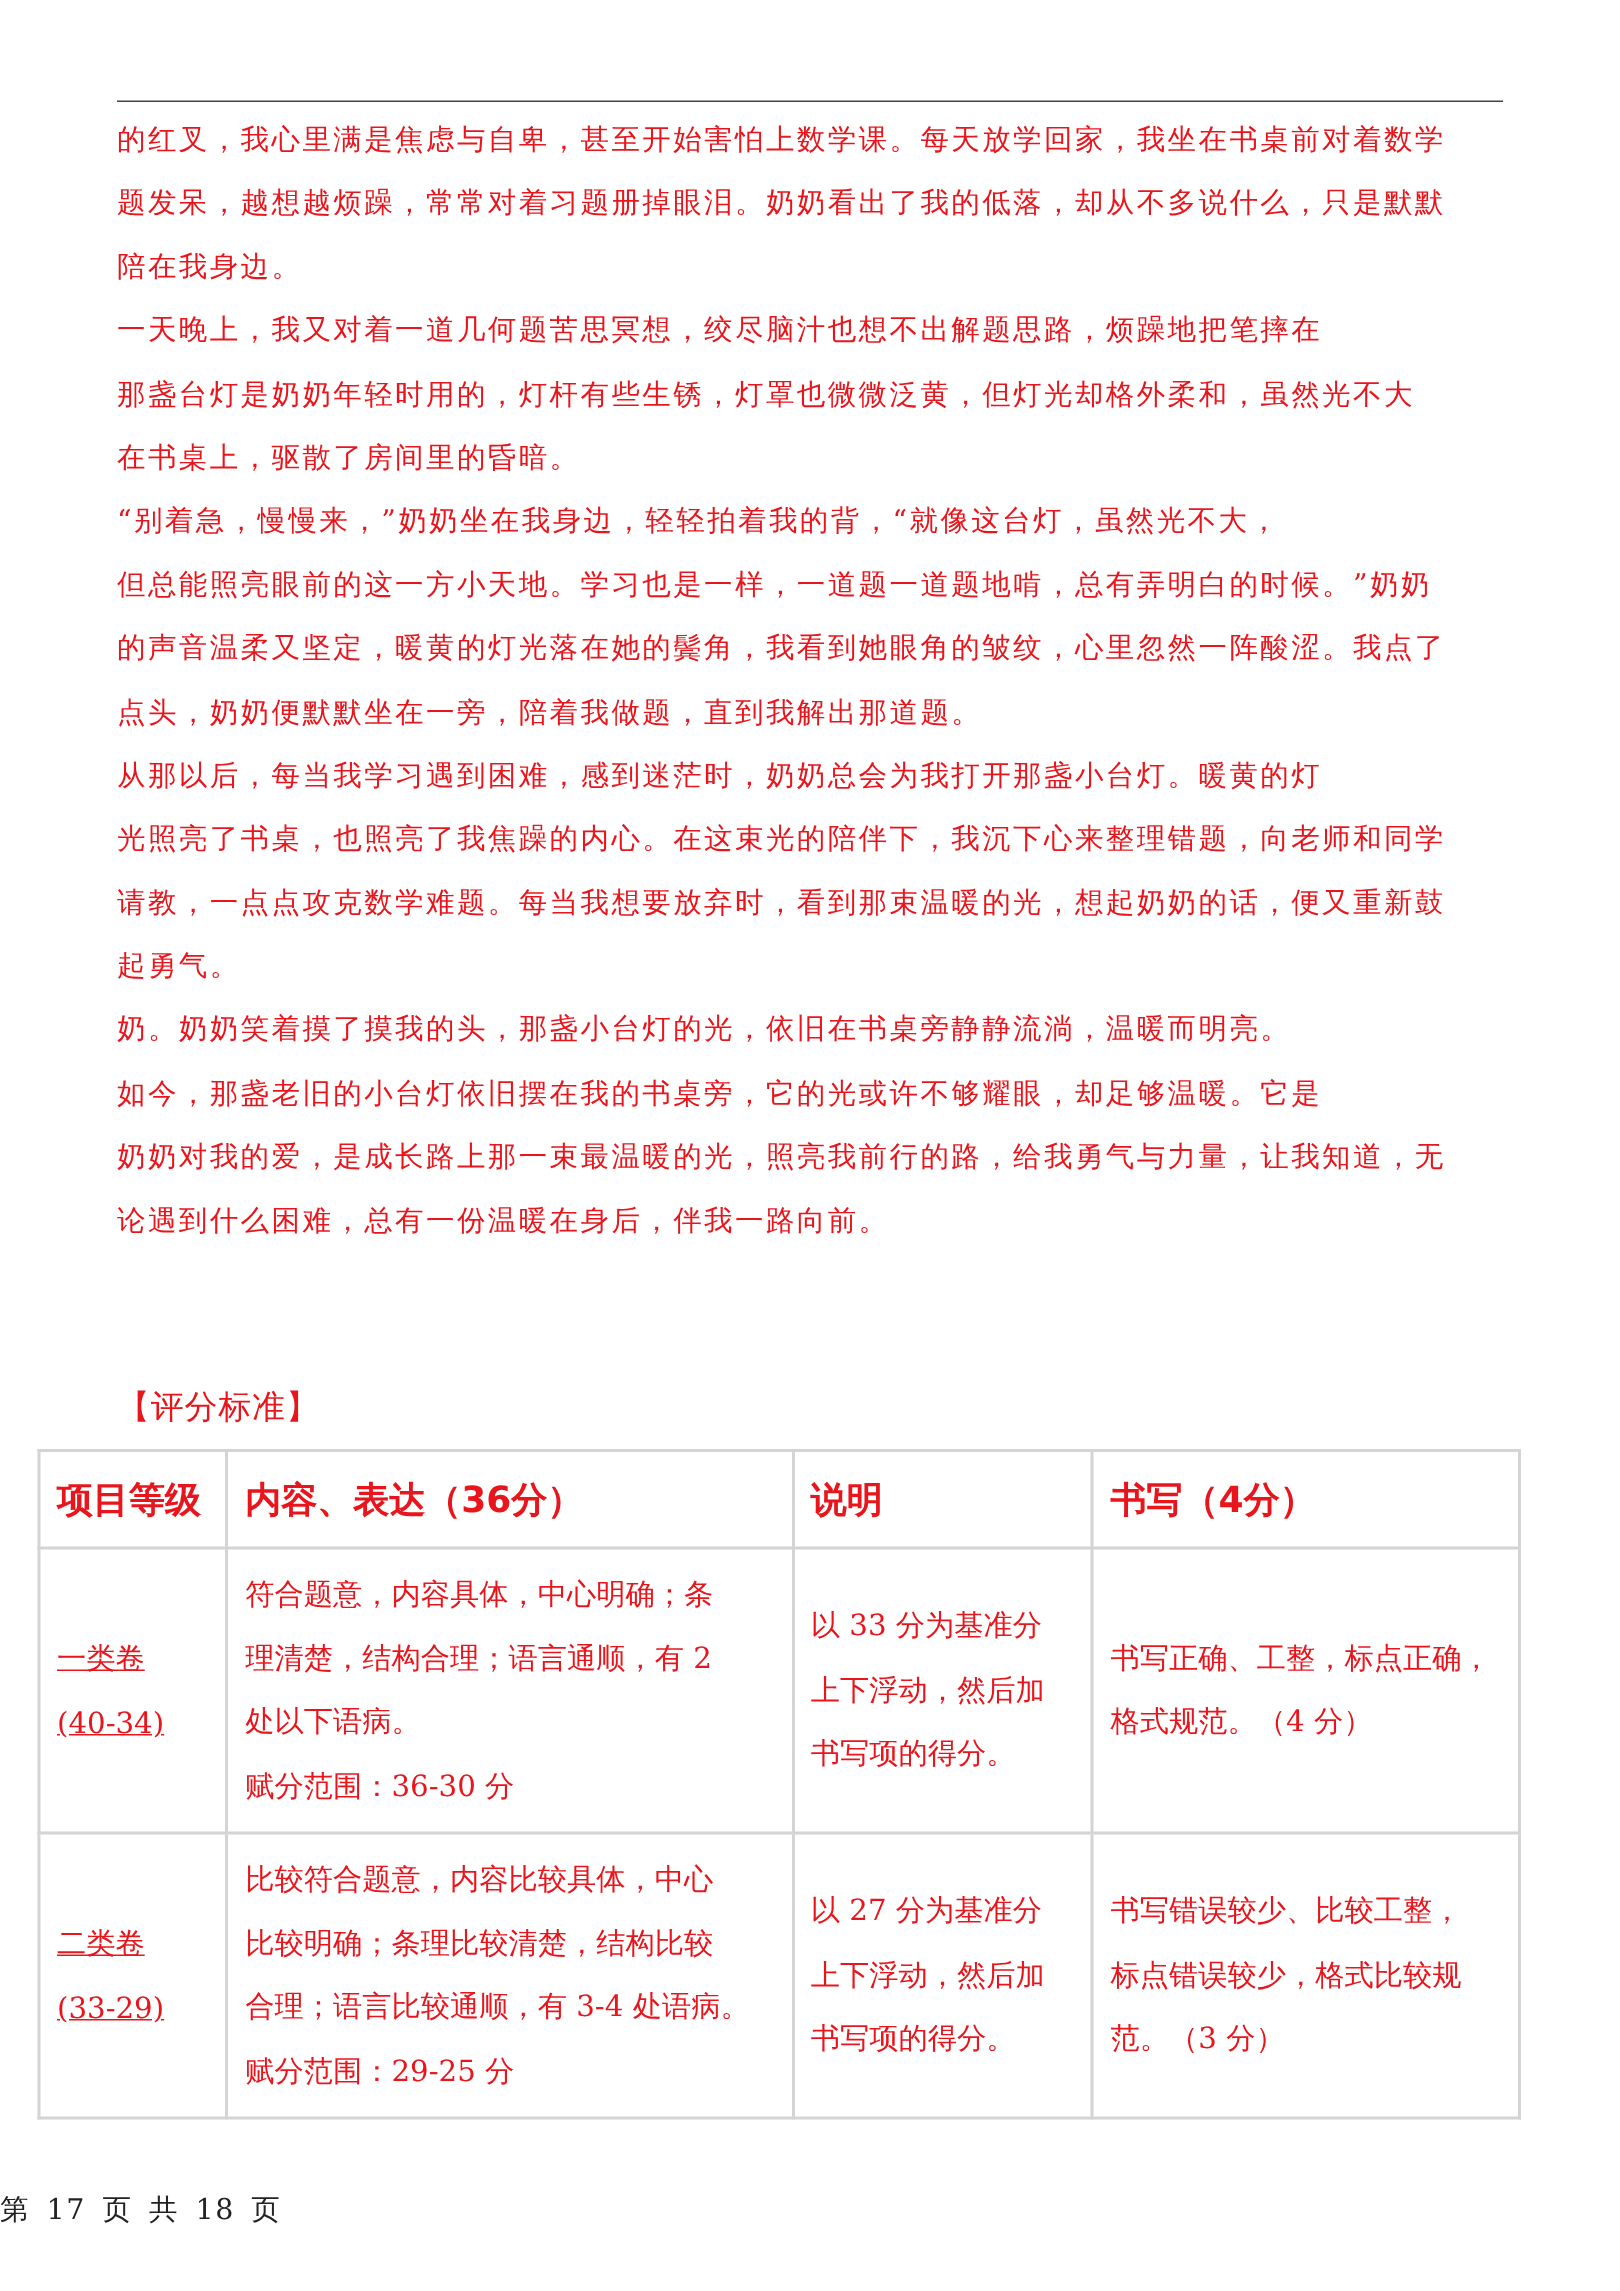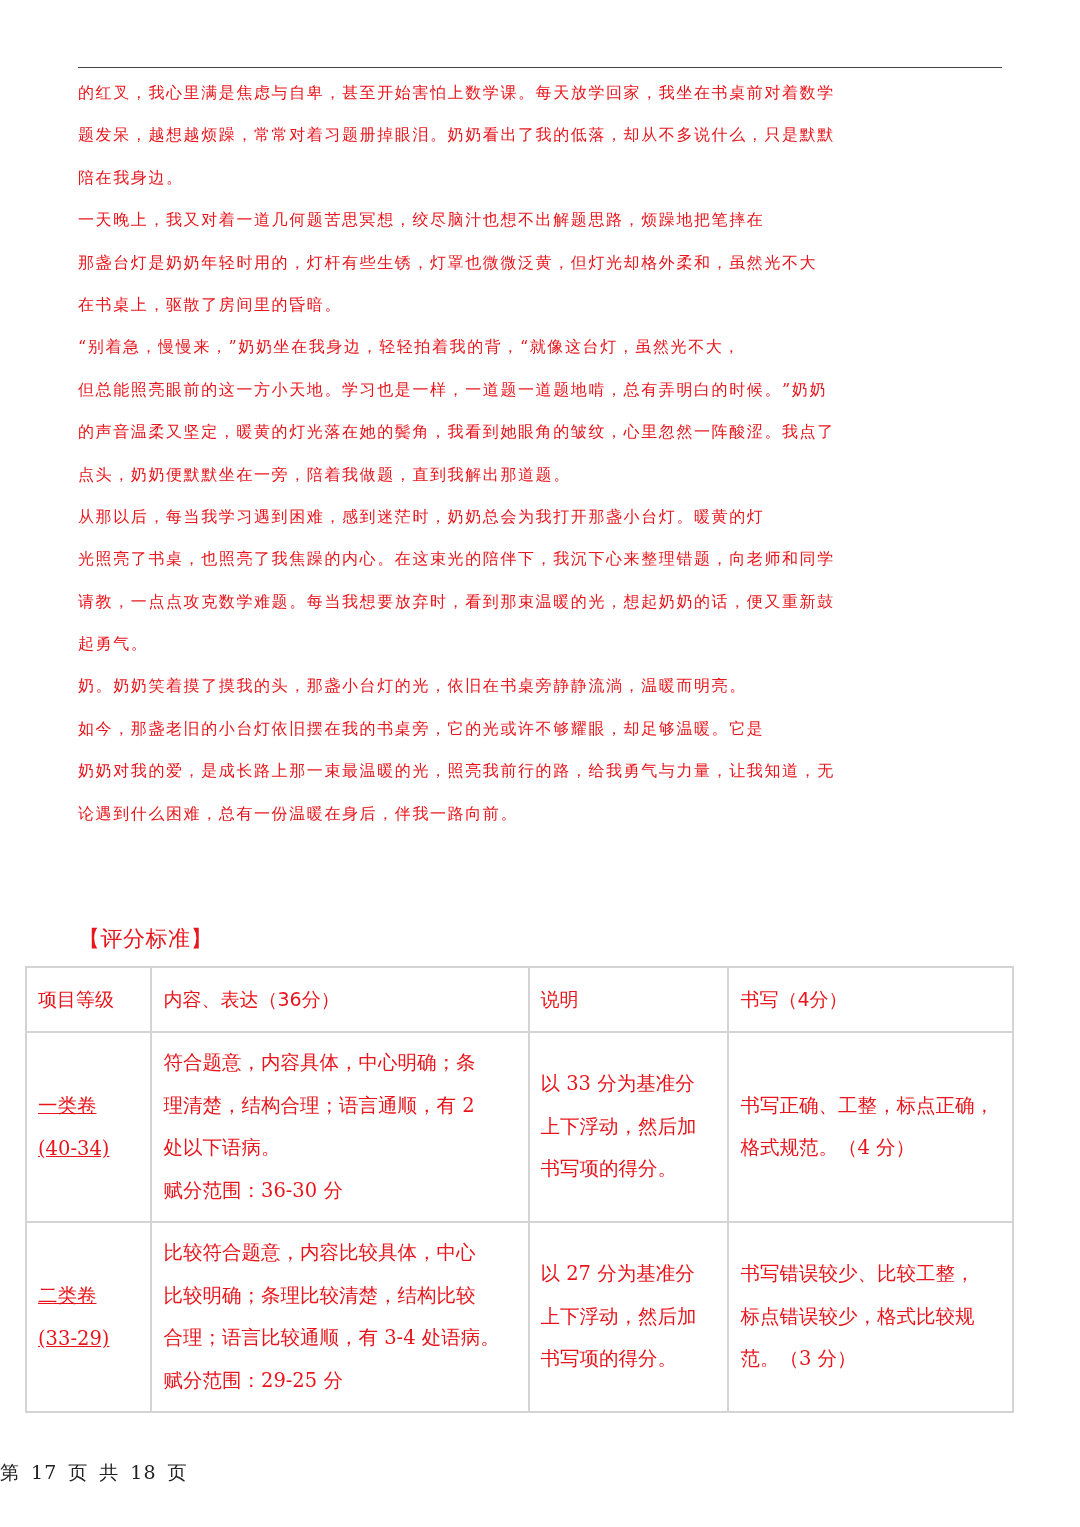--- a/index.html
+++ b/index.html
@@ -21,21 +21,21 @@
       width: 924px;
       height: 0;
       border-top: 1.5px solid #444444;
     }
     .essay {
       position: absolute;
       left: 78px;
       top: 72px;
       width: 930px;
       color: #e8161c;
-      font-size: 16px;
+      font-size: 19px;
       letter-spacing: 1.6px;
     }
     .essay .line {
       height: 42.4px;
       line-height: 42.4px;
       white-space: nowrap;
     }
     .section-heading {
       position: absolute;
       left: 78px;
@@ -56,23 +56,23 @@
       font-size: 19.5px;
     }
     table.rubric td, table.rubric th {
       border: 2px solid #d4d4d4;
       vertical-align: middle;
       text-align: left;
       padding: 0 11px;
     }
     table.rubric th {
       height: 63px;
-      font-weight: normal;
+      font-weight: bold;
       font-family: "DejaVu Sans", "Liberation Sans", sans-serif;
-      font-size: 19px;
+      font-size: 24px;
     }
     table.rubric td {
       height: 188px;
     }
     .col1 { width: 105px; }
     .col2 { width: 354px; }
     .col3 { width: 177px; }
     .col4 { width: 261px; border-radius: 31px; }
     .cell-lines .l {
       display: block;

